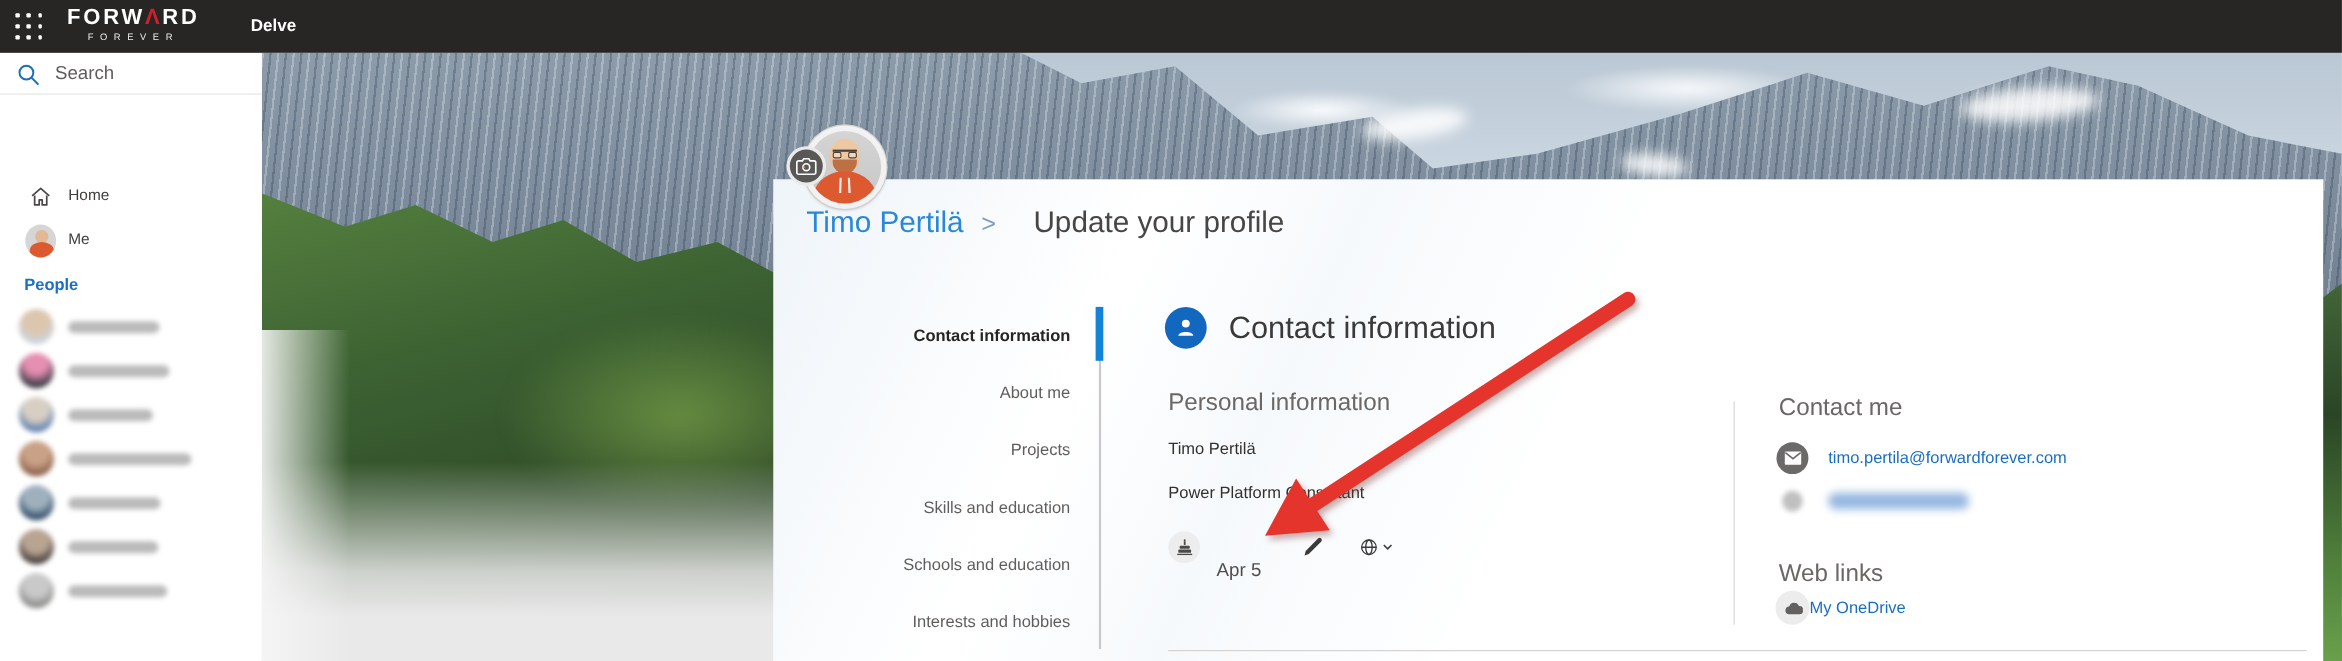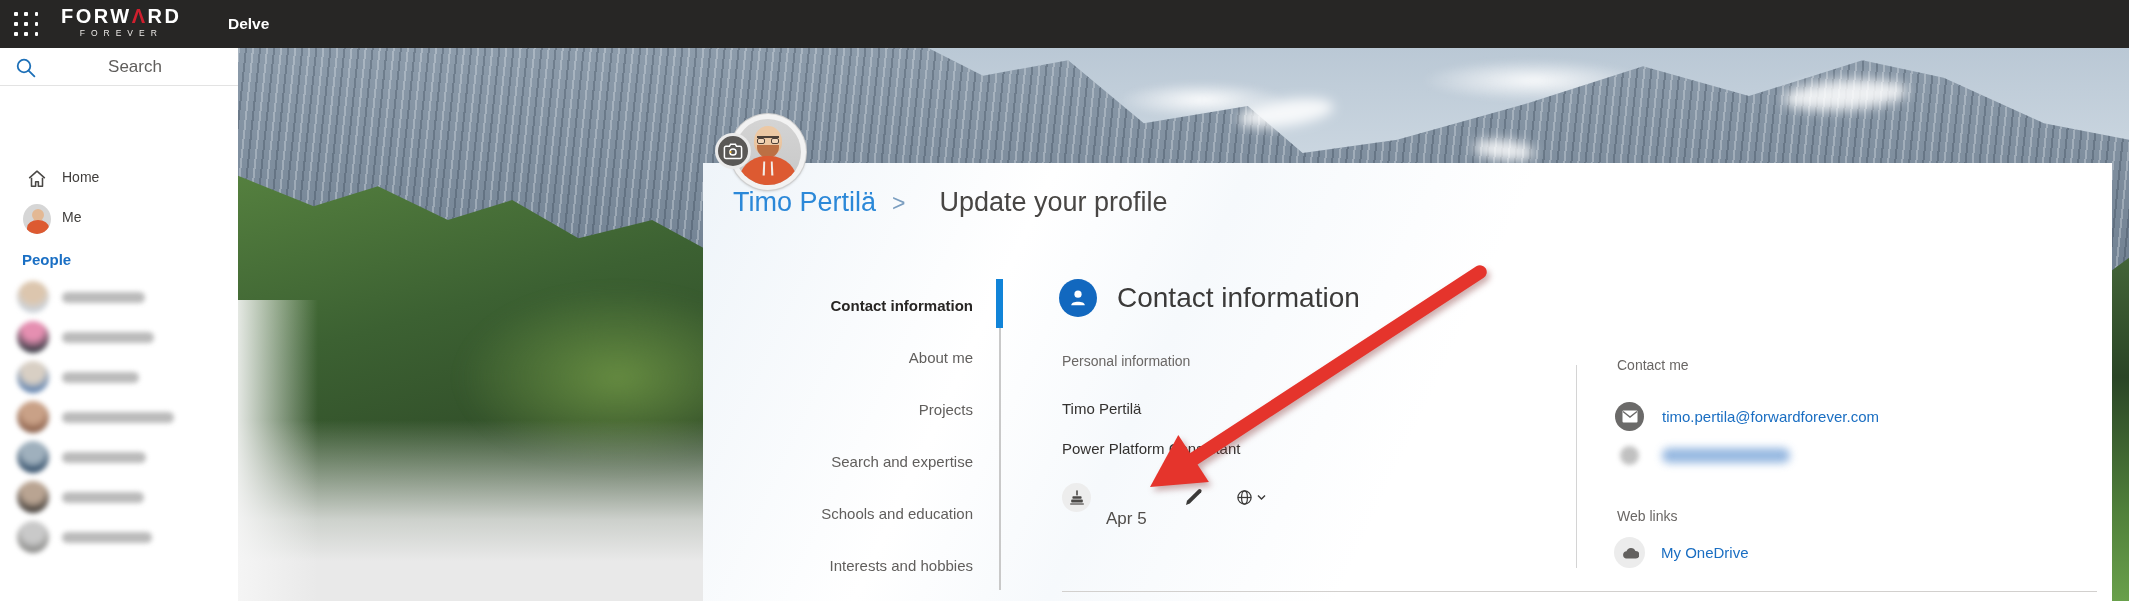--- a/index.html
+++ b/index.html
@@ -50,21 +50,21 @@
   .fade-bottom{position:absolute;left:0px;top:372px;width:466px;height:181px;
     background:linear-gradient(180deg,rgba(233,233,233,0) 0%,rgba(233,233,233,.85) 55%,#e9e9e9 78%);}
   .fade-left{position:absolute;left:0;top:252px;width:80px;height:301px;
     background:linear-gradient(90deg,rgba(246,246,246,.9),rgba(246,246,246,0));}
 
   
   .sidebar{position:absolute;left:0;top:48px;width:238px;height:553px;background:#fff;z-index:20;}
   .search-row{position:absolute;left:0;top:0;width:238px;height:38px;border-bottom:1px solid #e3e3e3;}
   .search-row svg{position:absolute;left:15px;top:9px;}
   .search-row input{position:absolute;left:50px;top:4px;width:170px;height:30px;border:none;outline:none;
-    font-family:"Liberation Sans",sans-serif;font-size:17px;color:#444;font-weight:300;text-align:center;}
+    font-family:"Liberation Sans",sans-serif;font-size:17px;color:#444;font-weight:300;}
   .search-row input::placeholder{color:#5f5d5b;opacity:1;}
   .snav{position:absolute;left:0;width:238px;height:40px;cursor:pointer;}
   .snav .ic{position:absolute;left:23px;top:8px;width:28px;height:28px;display:flex;align-items:center;justify-content:center;}
   .snav .lbl{position:absolute;left:62px;top:0;height:40px;line-height:40px;font-size:14px;color:#3f3d3b;}
   .me-avatar{width:30px;height:30px;border-radius:50%;position:relative;overflow:hidden;background:#d6d6d6;}
   .me-avatar .hd{position:absolute;left:9px;top:5px;width:12px;height:12px;border-radius:50%;background:#e3b894;}
   .me-avatar .bd{position:absolute;left:4px;top:16px;width:22px;height:16px;border-radius:50% 50% 0 0;background:#dd5a31;}
   .people-label{position:absolute;left:22px;top:203px;font-size:15px;font-weight:700;color:#1a6fc4;}
   .person-row{position:absolute;left:0;width:238px;height:40px;cursor:pointer;}
   .p-avatar{position:absolute;left:17px;top:4px;width:32px;height:32px;border-radius:50%;filter:blur(2.5px);}
@@ -89,21 +89,21 @@
   .pnav{position:absolute;left:0px;top:117px;width:270px;}
   .pnav .item{height:52px;line-height:52px;text-align:right;font-size:15px;color:var(--txt-gray);cursor:pointer;white-space:nowrap;}
   .pnav .item.active{font-weight:700;color:#272523;}
   .vrule{position:absolute;left:296px;top:116px;width:2px;height:311px;background:#c9c9c9;}
   .vind{position:absolute;left:293px;top:116px;width:7px;height:49px;background:var(--accent);}
 
   .sec-head{position:absolute;left:356px;top:116px;height:38px;display:flex;align-items:center;}
   .sec-ic{width:38px;height:38px;border-radius:50%;background:#1268bf;display:flex;align-items:center;justify-content:center;margin-right:20px;}
   .sec-title{font-size:28px;font-weight:300;color:#3b3a39;}
 
-  .h2{font-size:14px;font-weight:300;color:#6a6765;position:absolute;white-space:nowrap;}
+  .h2{font-size:22px;font-weight:300;color:#6a6765;position:absolute;white-space:nowrap;}
   .body-txt{font-size:15px;color:var(--txt-dark);position:absolute;white-space:nowrap;}
 
   .bday-badge{position:absolute;left:359px;top:320px;width:29px;height:29px;border-radius:50%;background:#ededed;display:flex;align-items:center;justify-content:center;}
   .bday-val{position:absolute;left:403px;top:320px;height:29px;line-height:29px;font-size:17px;color:#504d4a;margin-top:21px;}
   .iconbtn{position:absolute;background:none;border:none;cursor:pointer;padding:0;display:flex;align-items:center;}
 
   .vdiv{position:absolute;left:873px;top:202px;width:1px;height:203px;background:#d4d4d4;}
   .hdiv{position:absolute;left:359px;top:428px;width:1035px;height:1px;background:#d2d0ce;}
 
   .row-badge{width:29px;height:29px;border-radius:50%;display:flex;align-items:center;justify-content:center;}
@@ -229,21 +229,21 @@
     <div class="sheen"></div>
 
     <div class="crumb">
       <span class="name">Timo Pertilä</span><span class="sep">&gt;</span><span class="page">Update your profile</span>
     </div>
 
     <div class="pnav">
       <div class="item active">Contact information</div>
       <div class="item">About me</div>
       <div class="item">Projects</div>
-      <div class="item">Search and expertise</div>
+      <div class="item">Skills and education</div>
       <div class="item">Schools and education</div>
       <div class="item">Interests and hobbies</div>
     </div>
     <div class="vrule"></div>
     <div class="vind"></div>
 
     <div class="sec-head">
       <span class="sec-ic">
         <svg width="22" height="22" viewBox="0 0 22 22">
             <circle cx="11" cy="7.2" r="3.6" fill="#fff"></circle>
@@ -301,21 +301,21 @@
       <span class="blur-pill"></span>
     </div>
 
     <div class="h2" style="left:914px;top:345px;">Web links</div>
     <div class="contact-row" style="left:911px;top:374px;">
       <span class="row-badge" style="width:31px;height:31px;background:#ececec;">
         <svg width="18" height="12" viewBox="0 0 20 13">
             <path d="M5.5 12.5 a4 4 0 0 1 .6-7.9 A5.2 5.2 0 0 1 16 4.3 a3.6 3.6 0 0 1 .6 8.2 z" fill="#63615f"></path>
           </svg>
       </span>
-      <span class="link" style="margin-left:16px;text-align:center;">My OneDrive</span>
+      <span class="link" style="text-align:center;">My OneDrive</span>
     </div>
   </div>
 
   <div class="big-avatar">
     <div class="ph">
       <div class="head"></div>
       <div class="glasses">
           <i></i>
           <i></i>
         </div>

